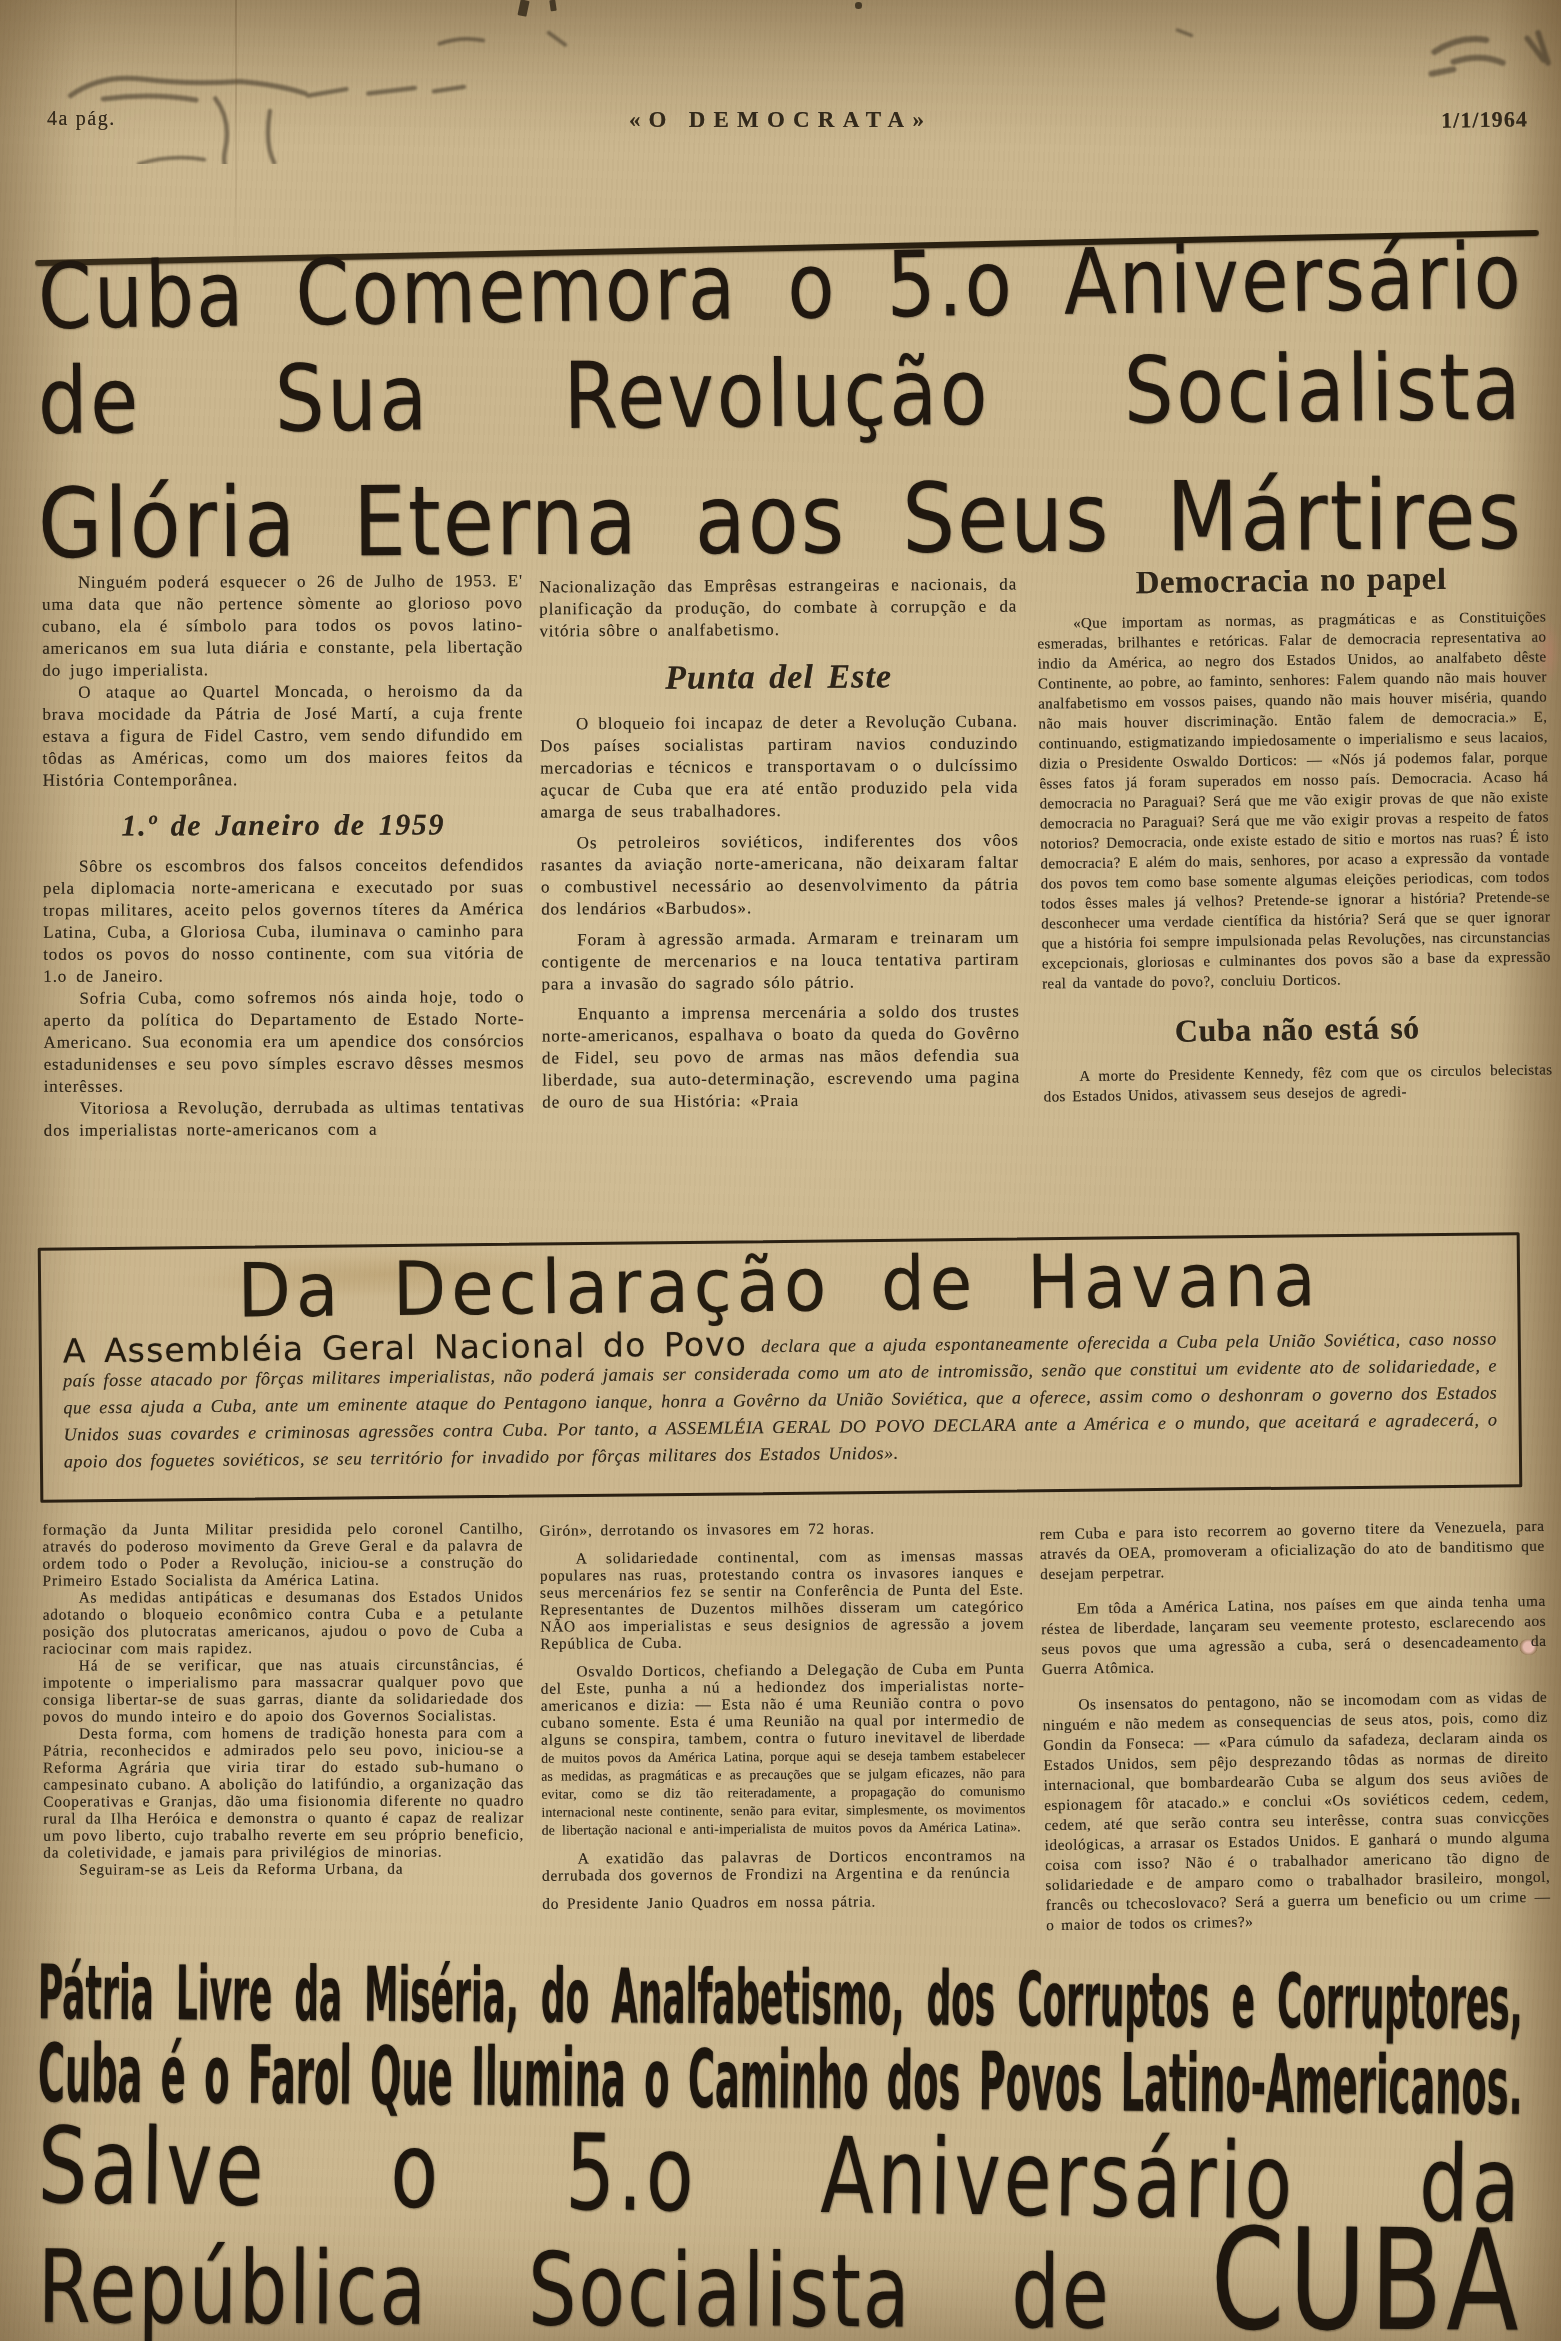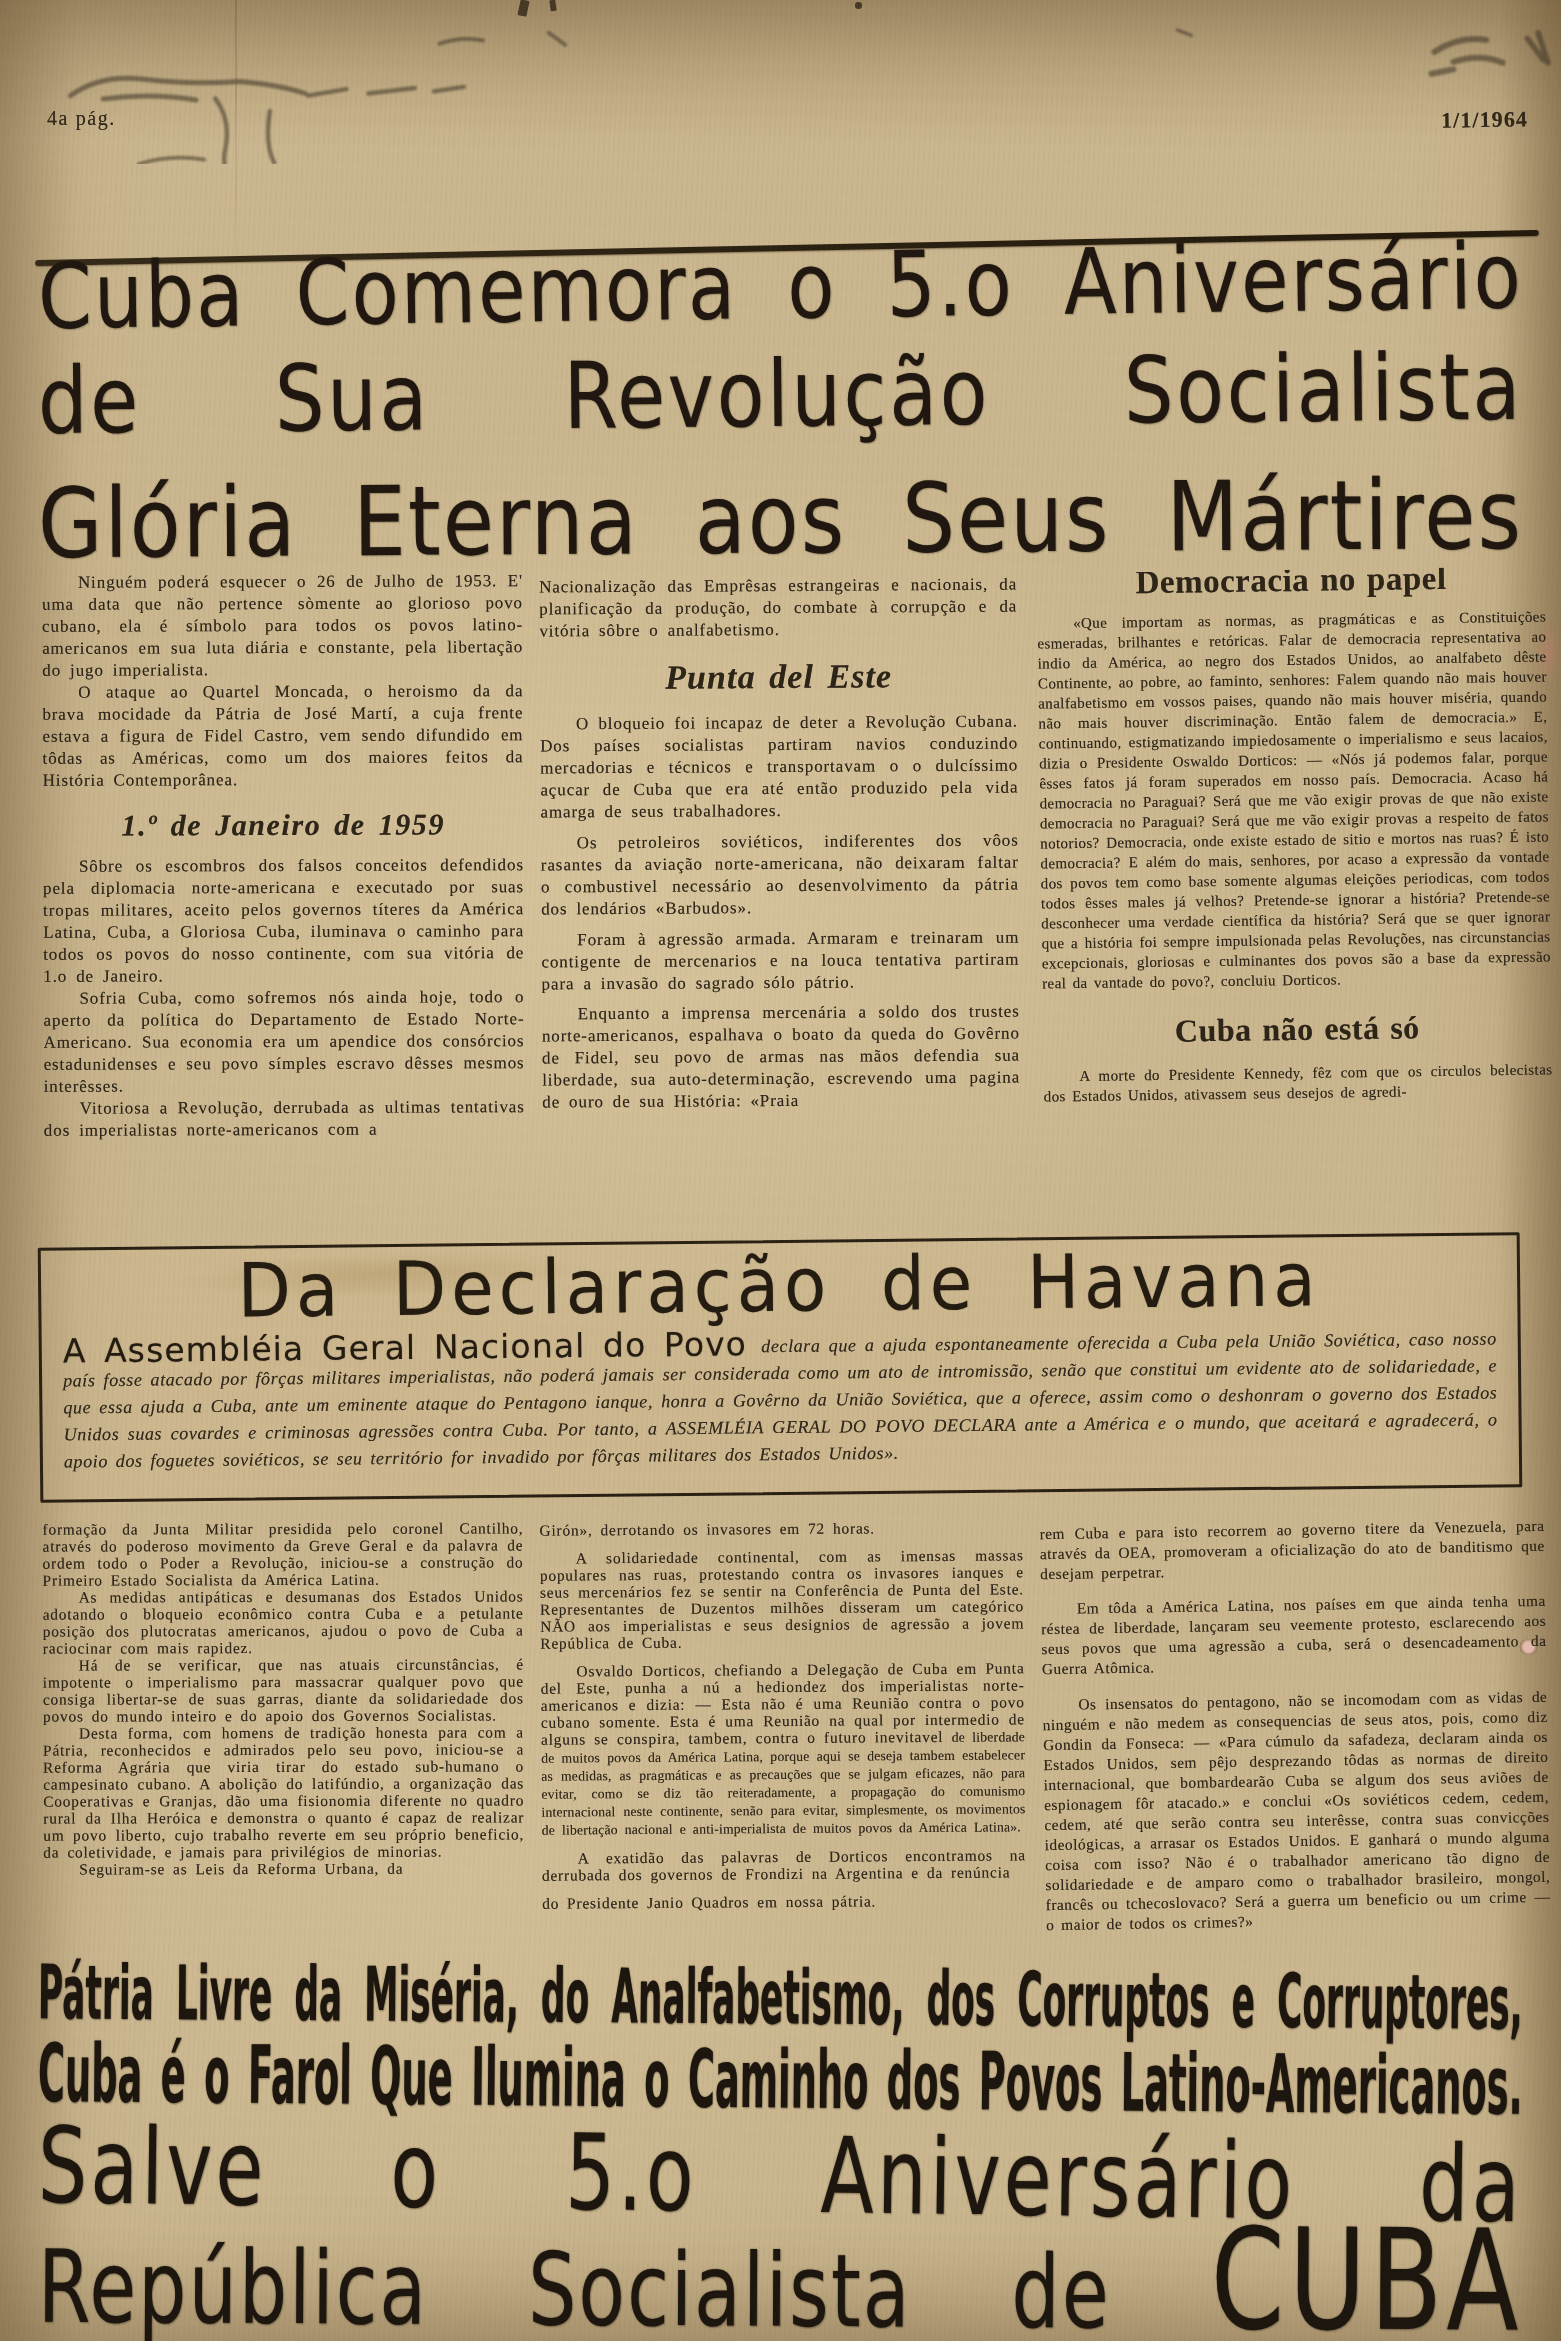--- a/index.html
+++ b/index.html
@@ -131,20 +131,21 @@
   <div class="speck" style="left:519px;top:0;width:8.8px;height:16.4px;transform:rotate(12deg);"></div>
   <div class="speck" style="left:550px;top:0;width:5.5px;height:11px;transform:rotate(-8deg);"></div>
   <div class="speck" style="left:855px;top:2.2px;width:6.6px;height:6.6px;border-radius:50%;"></div>
 
   <div class="stain" style="left:235px;top:0;width:2.2px;height:285px;background:linear-gradient(to bottom,rgba(95,72,42,.28),transparent);"></div>
   <div class="stain" style="left:175px;top:1250px;width:417px;height:49px;border-radius:50%;background:radial-gradient(ellipse,rgba(140,100,35,.22),transparent 70%);transform:rotate(-2deg);"></div>
   <div class="stain" style="left:1535px;top:619px;width:26px;height:66px;border-radius:50%;background:radial-gradient(ellipse,rgba(205,120,110,.35),transparent 70%);"></div>
   <div class="stain" style="left:1519px;top:1639px;width:18.6px;height:16.4px;border-radius:50%;background:radial-gradient(circle,#e3b9ac 0 40%,rgba(120,90,55,.5) 70%,transparent 75%);"></div>
 
   <div class="hdr hdr-left">4a pág.</div>
+  <div class="hdr hdr-center">«O DEMOCRATA»</div>
   <div class="hdr hdr-right">1/1/1964</div>
   <div class="rule"></div>
 
   <div class="headline just" id="h1a">Cuba Comemora o 5.o Aniversário</div>
   <div class="headline just" id="h1b">de Sua Revolução Socialista</div>
   <div class="headline just" id="h1c">Glória Eterna aos Seus Mártires</div>
 
   <div class="col u1">
     <p class="ind">Ninguém poderá esquecer o 26 de Julho de 1953. E' uma data que não pertence sòmente ao glorioso povo cubano, ela é símbolo para todos os povos latino-americanos em sua luta diária e constante, pela libertação do jugo imperialista.</p>
     <p class="ind">O ataque ao Quartel Moncada, o heroismo da da brava mocidade da Pátria de José Martí, a cuja frente estava a figura de Fidel Castro, vem sendo difundido em tôdas as Américas, como um dos maiores feitos da História Contemporânea.</p>

